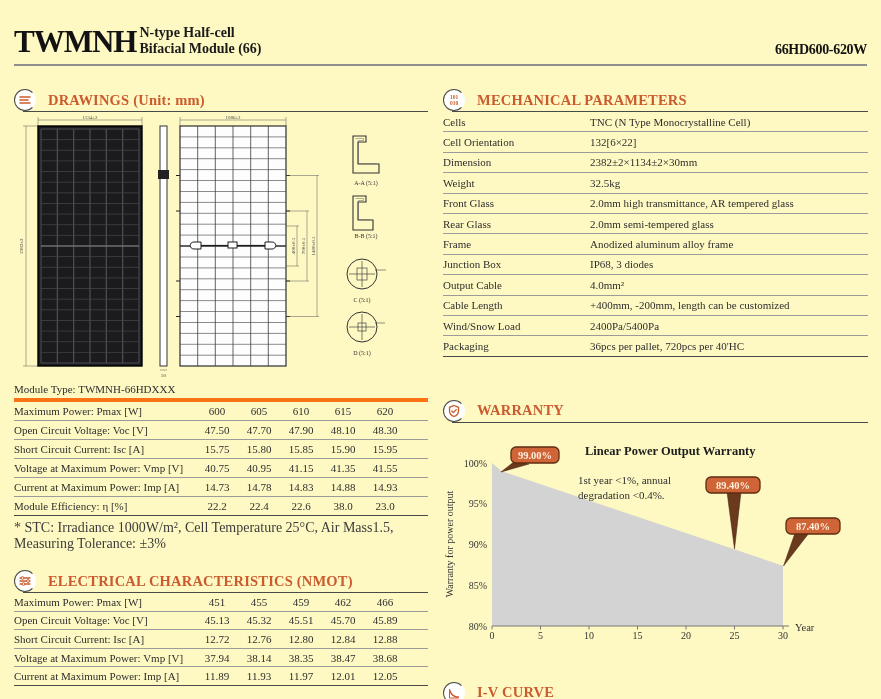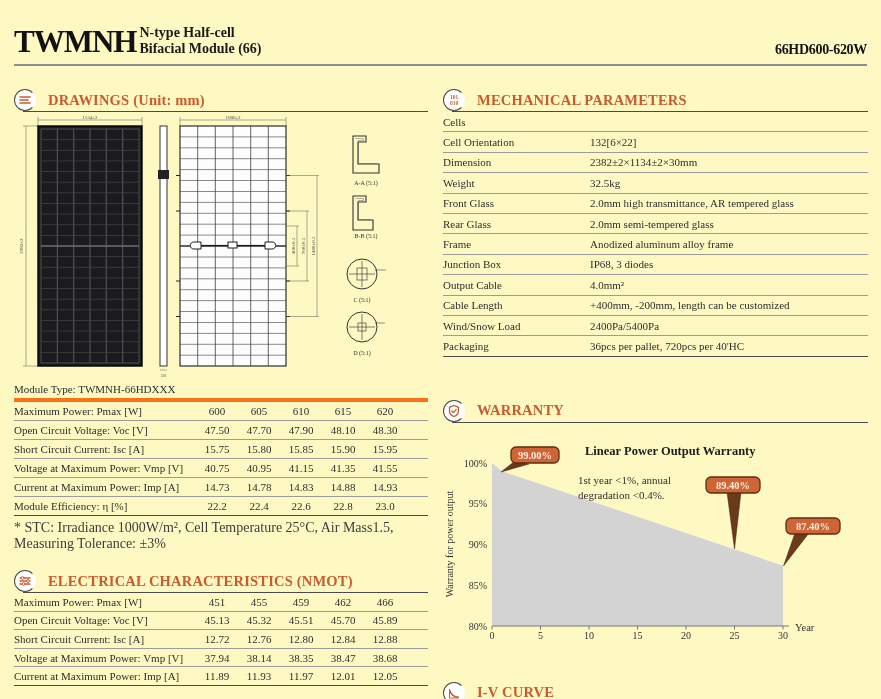--- a/index.html
+++ b/index.html
@@ -281,21 +281,21 @@
             <div class="tnum">14.78</div>
             <div class="tnum">14.83</div>
             <div class="tnum">14.88</div>
             <div class="tnum">14.93</div>
           </div>
           <div class="trow">
             <div class="tlabel">Module Efficiency: η [%]</div>
             <div class="tnum">22.2</div>
             <div class="tnum">22.4</div>
             <div class="tnum">22.6</div>
-            <div class="tnum">22.8</div>
+            <div class="tnum">38.0</div>
             <div class="tnum">23.0</div>
           </div>
         </div>
       <div class="footnote">* STC: Irradiance 1000W/m², Cell Temperature 25°C, Air Mass1.5, Measuring Tolerance: ±3%</div>
     </div>
 
     <div class="sec-head mt17">
       <span class="icon-ring">
         <svg width="18" height="18" viewBox="0 0 18 18">
             <path d="M4 6h10M4 9h10M4 12h10" stroke="#cb5b2e" stroke-width="1.3" fill="none" stroke-linecap="round"></path>
@@ -362,20 +362,21 @@
             <text x="9" y="14" text-anchor="middle" font-size="5.5" font-weight="bold" fill="#cb5b2e">010</text>
           </svg>
       </span>
       <span class="sec-title">MECHANICAL PARAMETERS</span>
       <i class="rule"></i>
     </div>
     <div class="tbl mech-tbl">
       <div class="rows">
           <div class="trow">
             <div class="tlabel">Cells</div>
+            <div class="tvalue">TNC (N Type Monocrystalline Cell)</div>
           </div>
           <div class="trow">
             <div class="tlabel">Cell Orientation</div>
             <div class="tvalue">132[6×22]</div>
           </div>
           <div class="trow">
             <div class="tlabel">Dimension</div>
             <div class="tvalue">2382±2×1134±2×30mm</div>
           </div>
           <div class="trow">

